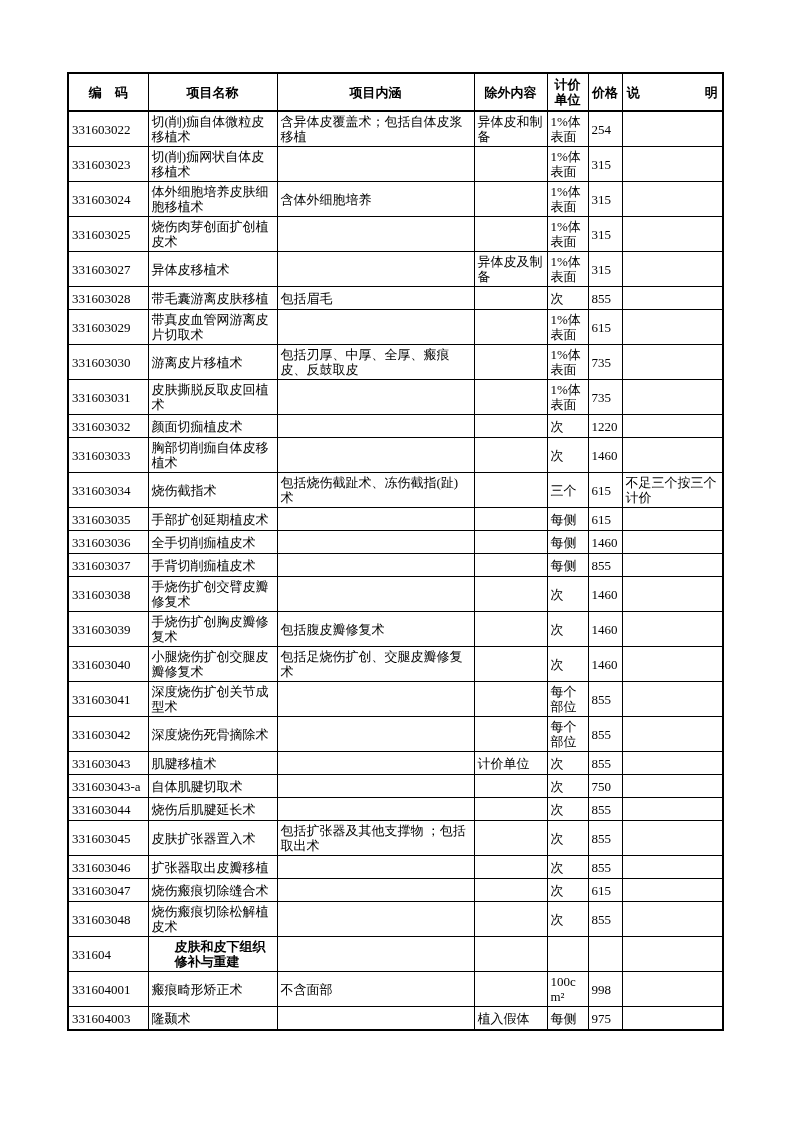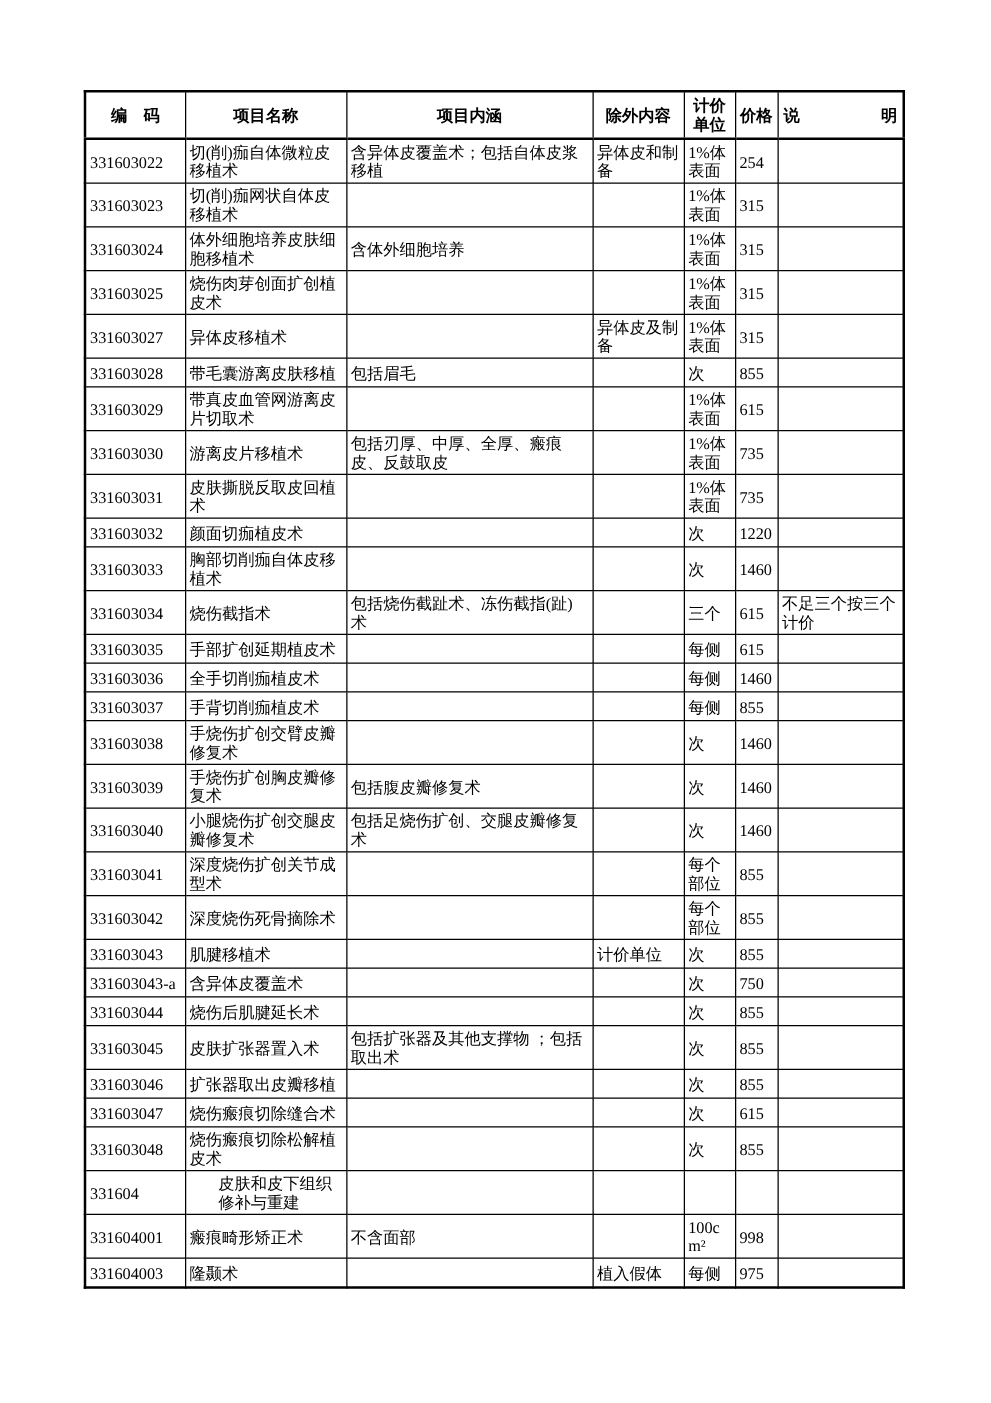--- a/index.html
+++ b/index.html
@@ -41,21 +41,21 @@
     height: 30px;
     border-bottom-width: 2px;
   }
   table.fee-table td {
     padding: 2px 3px;
     height: 18px;
     text-align: left;
   }
   td.cell-code { padding-left: 2px; padding-right: 1px; margin-left: 20px; }
   td.cell-unit, td.cell-price { text-align: center; padding-left: 1px; padding-right: 1px; }
-  tr.section td.cell-name { font-weight: normal; padding-left: 26px; }
+  tr.section td.cell-name { font-weight: bold; padding-left: 26px; }
   
   col.c-code     { width: 80px; }
   col.c-name     { width: 129px; }
   col.c-content  { width: 197px; }
   col.c-exclusion{ width: 73px; }
   col.c-unit     { width: 41px; }
   col.c-price    { width: 34px; }
   col.c-note     { width: 101px; }
 </style>
 </head>
@@ -268,21 +268,21 @@
           <td class="cell-code">331603043</td>
           <td class="cell-name">肌腱移植术</td>
           <td class="cell-content"></td>
           <td class="cell-exclusion">计价单位</td>
           <td class="cell-unit">次</td>
           <td class="cell-price">855</td>
           <td class="cell-note"></td>
         </tr>
         <tr>
           <td class="cell-code">331603043-a</td>
-          <td class="cell-name">含异体皮覆盖术</td>
+          <td class="cell-name">自体肌腱切取术</td>
           <td class="cell-content"></td>
           <td class="cell-exclusion"></td>
           <td class="cell-unit">次</td>
           <td class="cell-price">750</td>
           <td class="cell-note"></td>
         </tr>
         <tr>
           <td class="cell-code">331603044</td>
           <td class="cell-name">烧伤后肌腱延长术</td>
           <td class="cell-content"></td>

